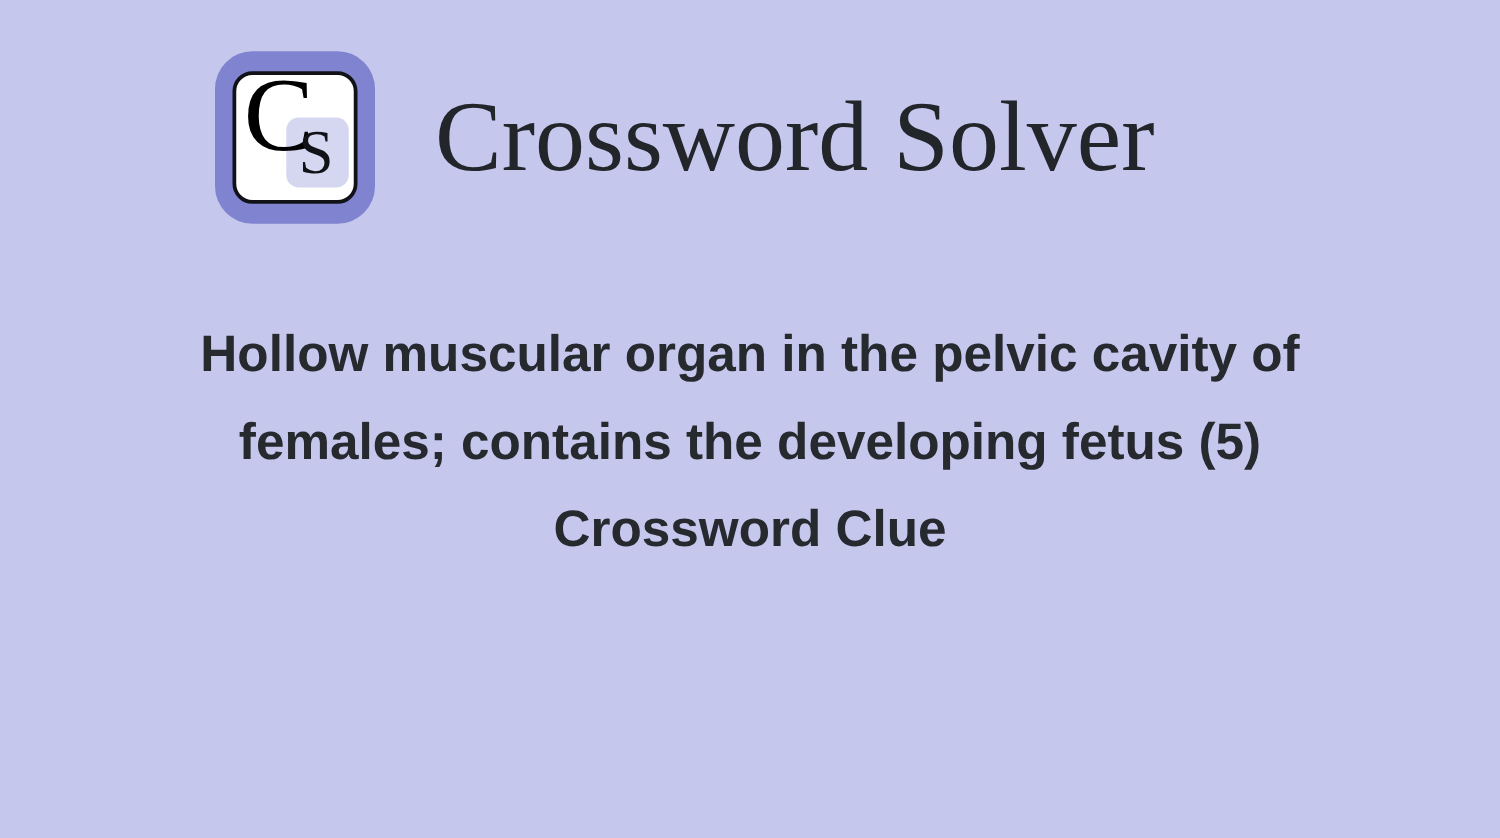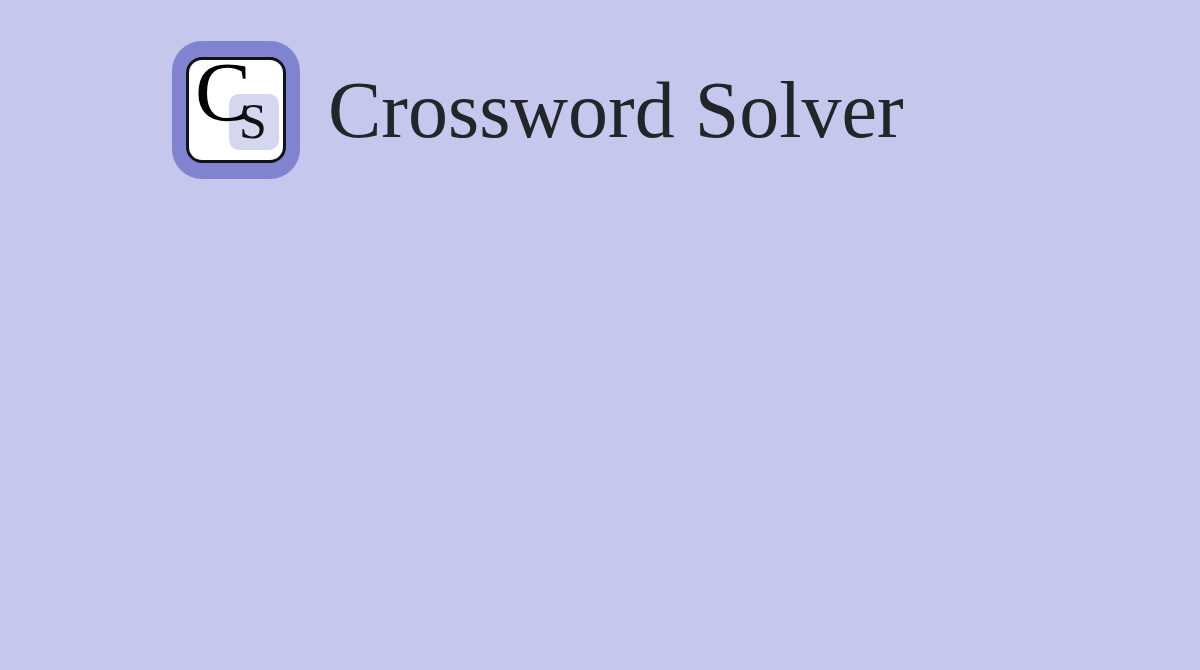--- a/index.html
+++ b/index.html
@@ -94,21 +94,21 @@
     font-weight: 400;
     z-index: 3;
   }
 
   .brand-title {
     font-family: "Liberation Serif", serif;
     font-size: 80px;
     line-height: 1;
     font-weight: 400;
     color: #22262b;
-    margin-left: 28px;
+    margin-left: 48px;
     white-space: nowrap;
     letter-spacing: 0px;
   }
 
   
   .clue-block {
     position: absolute;
     left: 100px;
     top: 248px;
     width: 1000px;
@@ -140,14 +140,17 @@
         <span class="logo-c">C</span>
         <span class="logo-s-tile"></span>
         <span class="logo-s">S</span>
       </div>
     </div>
 
     <div class="brand-title">Crossword Solver</div>
 
   </div>
 
+  <div class="clue-block">
+    <h1 class="clue-text">Hollow muscular organ in the pelvic cavity of females; contains the developing fetus (5) Crossword Clue</h1>
+  </div>
 
 </div>
 
 </body></html>

